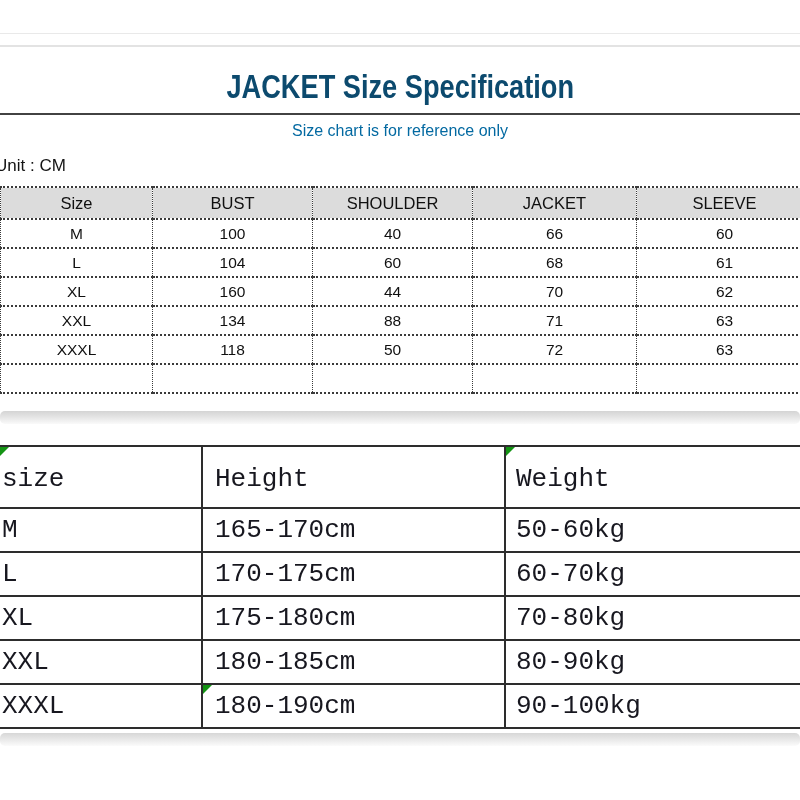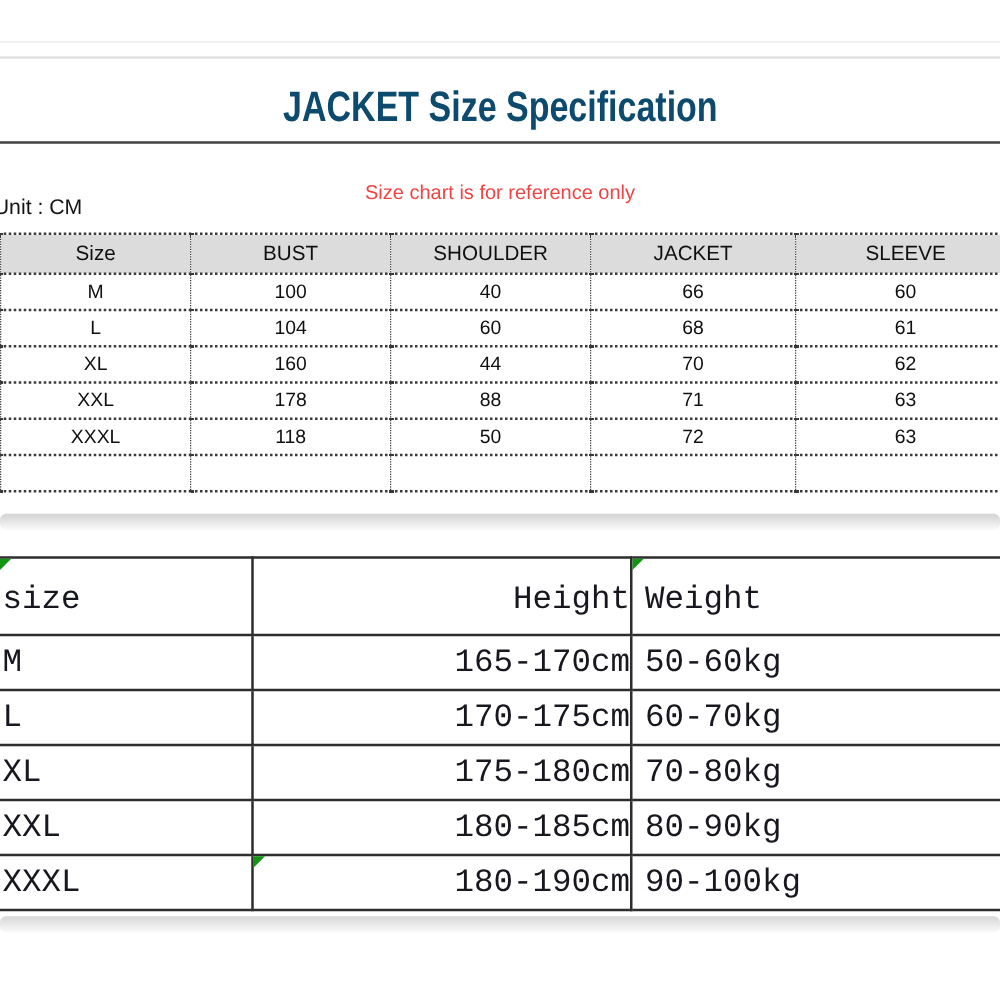--- a/index.html
+++ b/index.html
@@ -10,21 +10,21 @@
   .hline2{position:absolute;top:45px;left:0;width:800px;height:2px;background:#e3e3e3;}
 
   .title{position:absolute;top:66px;left:0;width:800px;margin:0;text-align:center;
          font-size:34px;font-weight:bold;color:#0c4a6e;line-height:40px;}
   .title-inner{display:inline-block;transform:scaleX(0.80);transform-origin:center;
                white-space:nowrap;letter-spacing:0;}
 
   .title-rule{position:absolute;top:113px;left:0;width:800px;height:2px;background:#424242;}
 
   .subtitle{position:absolute;top:122px;left:0;width:800px;text-align:center;
-            font-size:16px;color:#ef4444;margin-top:24px;}
+            font-size:16px;color:#0369a1;}
 
   .unit{position:absolute;top:156px;left:-5px;font-size:17px;color:#141414;}
 
   
   .spec-table{position:absolute;top:186px;left:0;width:812px;border-collapse:collapse;
               table-layout:fixed;text-align:center;}
   .spec-table th,.spec-table td{border-left:1px dotted #3a3a3a;border-right:1px dotted #3a3a3a;
               border-top:2px dotted #3a3a3a;border-bottom:2px dotted #3a3a3a;
               padding:0;overflow:hidden;}
   .spec-table th{background:#dcdcdc;height:30px;font-weight:normal;font-size:16.5px;}
@@ -35,21 +35,21 @@
   .band1{top:411px;background:linear-gradient(180deg,#d4d4d4 0%,#e4e4e4 45%,#fafafa 100%);}
   .band2{top:733px;background:linear-gradient(180deg,#d7d7d7 0%,#e7e7e7 45%,#fbfbfb 100%);}
 
   
   .body-table{position:absolute;top:445px;left:0;width:812px;border-collapse:collapse;
               table-layout:fixed;font-family:"Liberation Mono","DejaVu Sans Mono",monospace;
               font-size:26px;color:#17171f;}
   .body-table th,.body-table td{border:2px solid #2d2d2d;text-align:left;
               vertical-align:middle;padding:0;position:relative;overflow:visible;}
   .body-table .c1{border-left:none;padding-left:2px;}
-  .body-table .c2{padding-left:23px;text-align:right;}
+  .body-table .c2{padding-left:12px;}
   .body-table .c3{padding-left:10px;}
   .body-table th{font-weight:normal;height:56px;padding-top:4px;}
   .body-table td{height:42px;}
 
   .flag{position:absolute;top:0;left:0;width:0;height:0;
         border-top:9px solid #149414;border-right:9px solid transparent;}
 </style>
 </head>
 <body>
 
@@ -100,21 +100,21 @@
       </tr>
       <tr>
         <td>XL</td>
         <td>160</td>
         <td>44</td>
         <td>70</td>
         <td>62</td>
       </tr>
       <tr>
         <td>XXL</td>
-        <td>178</td>
+        <td>134</td>
         <td>88</td>
         <td>71</td>
         <td>63</td>
       </tr>
       <tr>
         <td>XXXL</td>
         <td>118</td>
         <td>50</td>
         <td>72</td>
         <td>63</td>

